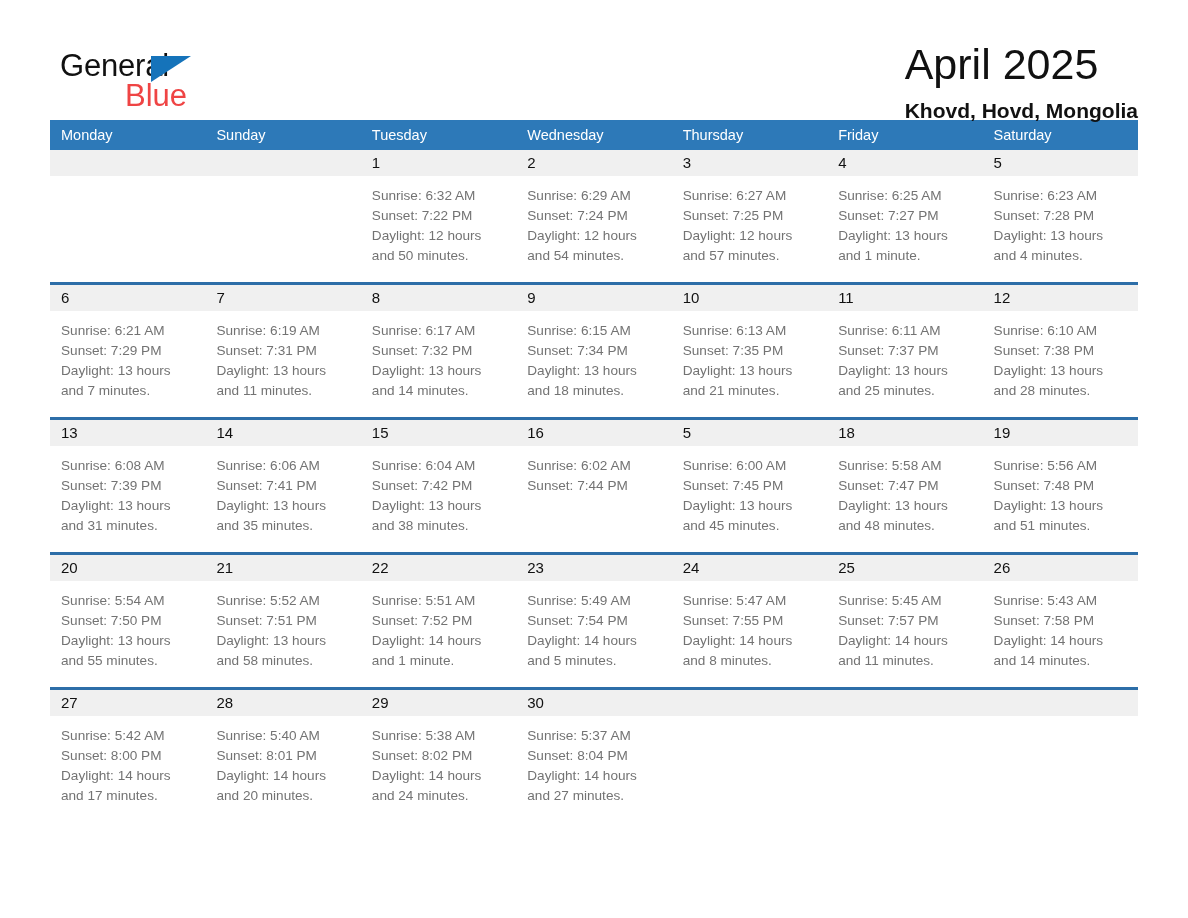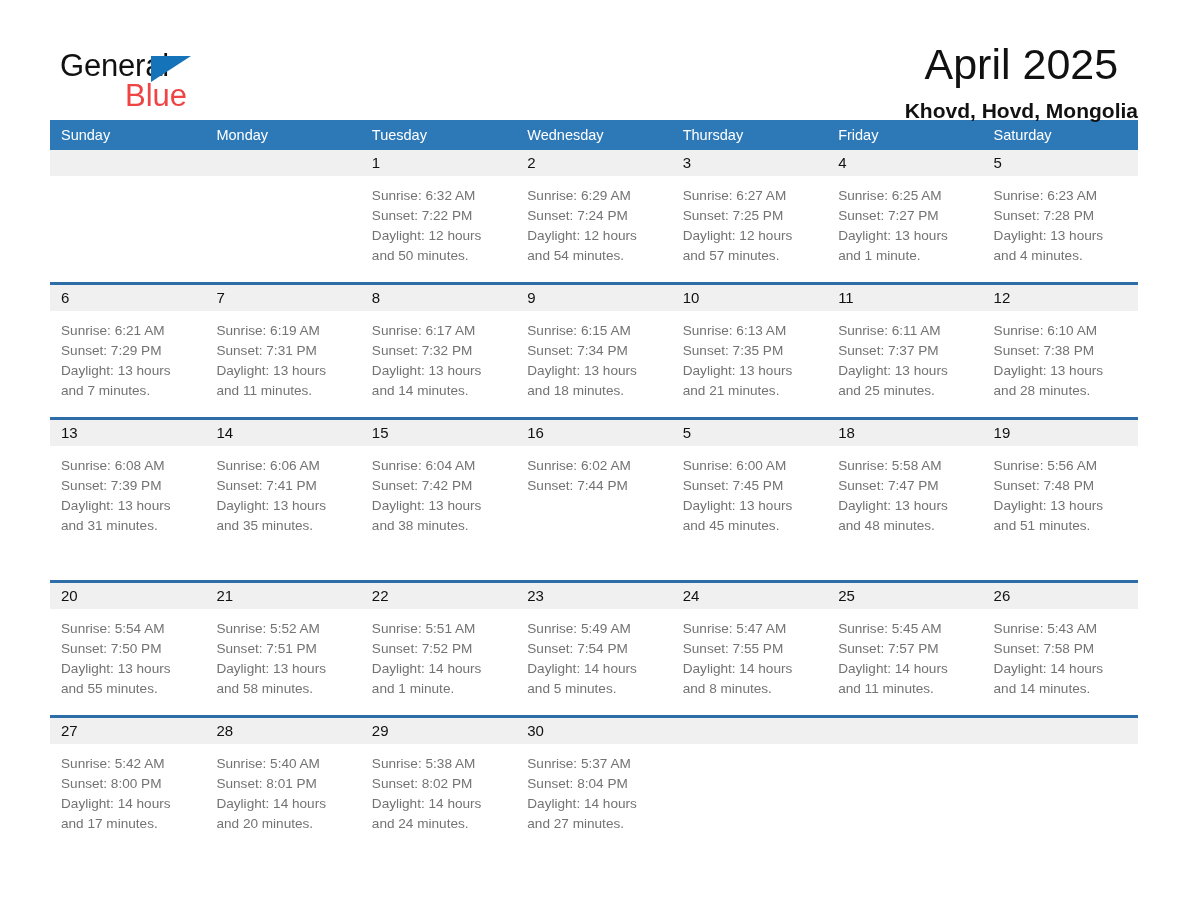--- a/index.html
+++ b/index.html
@@ -61,21 +61,21 @@
     position: absolute;
     left: 75px;
     top: 38px;
     font-size: 31px;
     color: #1573ba;
     font-weight: 400;
     line-height: 1;
   }
 
   .titles {
-    text-align: center;
+    text-align: left;
     padding-top: 0px;
     margin-left: 24px;
   }
   .month-title {
     font-size: 43px;
     font-weight: 400;
     color: #111111;
     line-height: 1.05;
     letter-spacing: 0px;
     margin: 0;
@@ -159,22 +159,22 @@
 
     <div class="titles">
       <div class="month-title">April 2025</div>
       <div class="location">Khovd, Hovd, Mongolia</div>
     </div>
 
   </div>
 
   <div class="calendar">
     <div class="weekdays" style="background: rgb(45, 121, 184);">
+        <div class="weekday">Monday</div>
         <div class="weekday">Sunday</div>
-        <div class="weekday">Monday</div>
         <div class="weekday">Tuesday</div>
         <div class="weekday">Wednesday</div>
         <div class="weekday">Thursday</div>
         <div class="weekday">Friday</div>
         <div class="weekday">Saturday</div>
       </div>
     <div id="weeks-container">
         <div class="week first">
           <div class="cell">
             <div class="daynum-band" style="background: rgb(240, 240, 240);"></div>
@@ -331,21 +331,21 @@
           </div>
           <div class="cell">
             <div class="daynum-band" style="background: rgb(240, 240, 240);">19</div>
             <div class="cell-body">
               <div>Sunrise: 5:56 AM</div>
               <div>Sunset: 7:48 PM</div>
               <div class="wrapline">Daylight: 13 hours and 51 minutes.</div>
             </div>
           </div>
         </div>
-        <div class="week" style="border-top-color: rgb(45, 110, 168); margin-top: 28px;">
+        <div class="week" style="border-top-color: rgb(45, 110, 168);">
           <div class="cell">
             <div class="daynum-band" style="background: rgb(240, 240, 240);">20</div>
             <div class="cell-body">
               <div>Sunrise: 5:54 AM</div>
               <div>Sunset: 7:50 PM</div>
               <div class="wrapline">Daylight: 13 hours and 55 minutes.</div>
             </div>
           </div>
           <div class="cell">
             <div class="daynum-band" style="background: rgb(240, 240, 240);">21</div>

